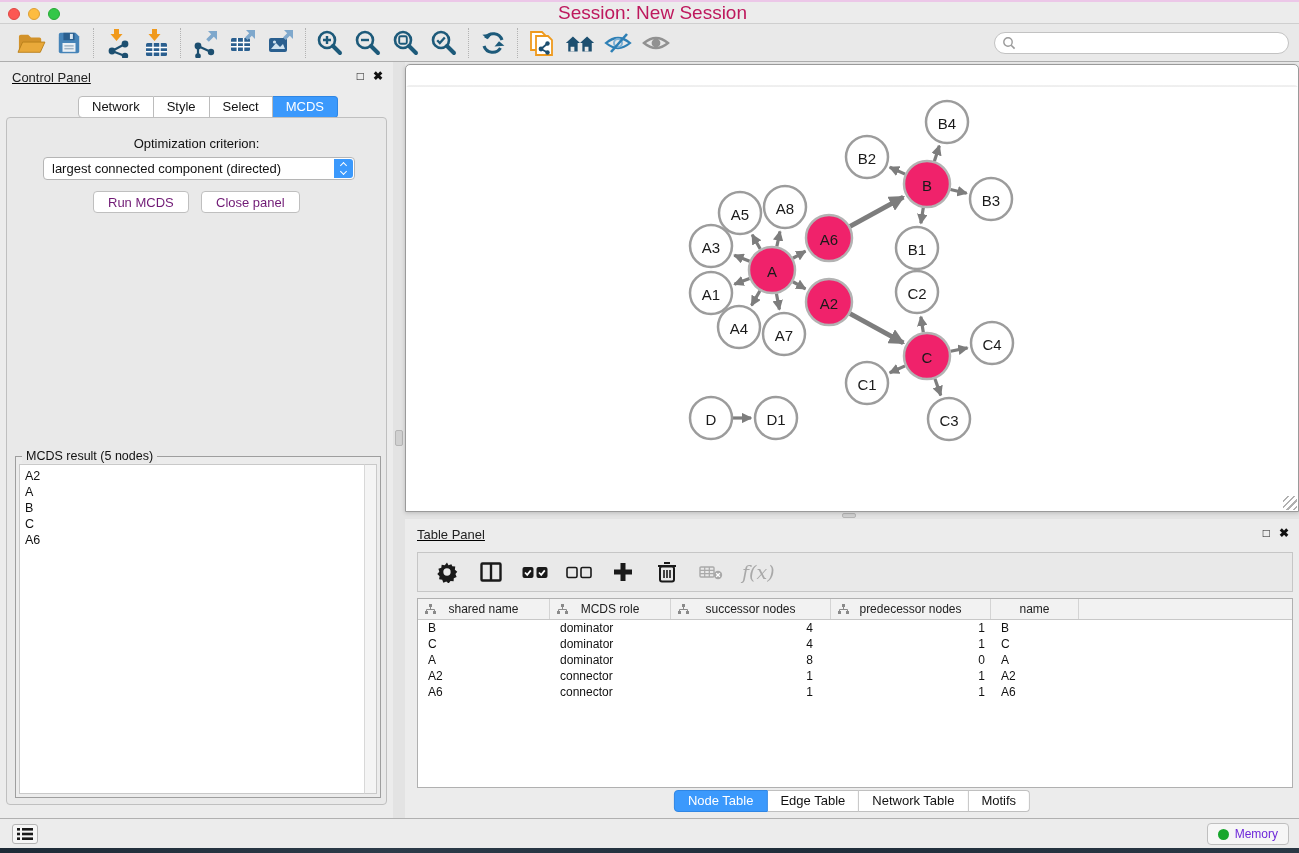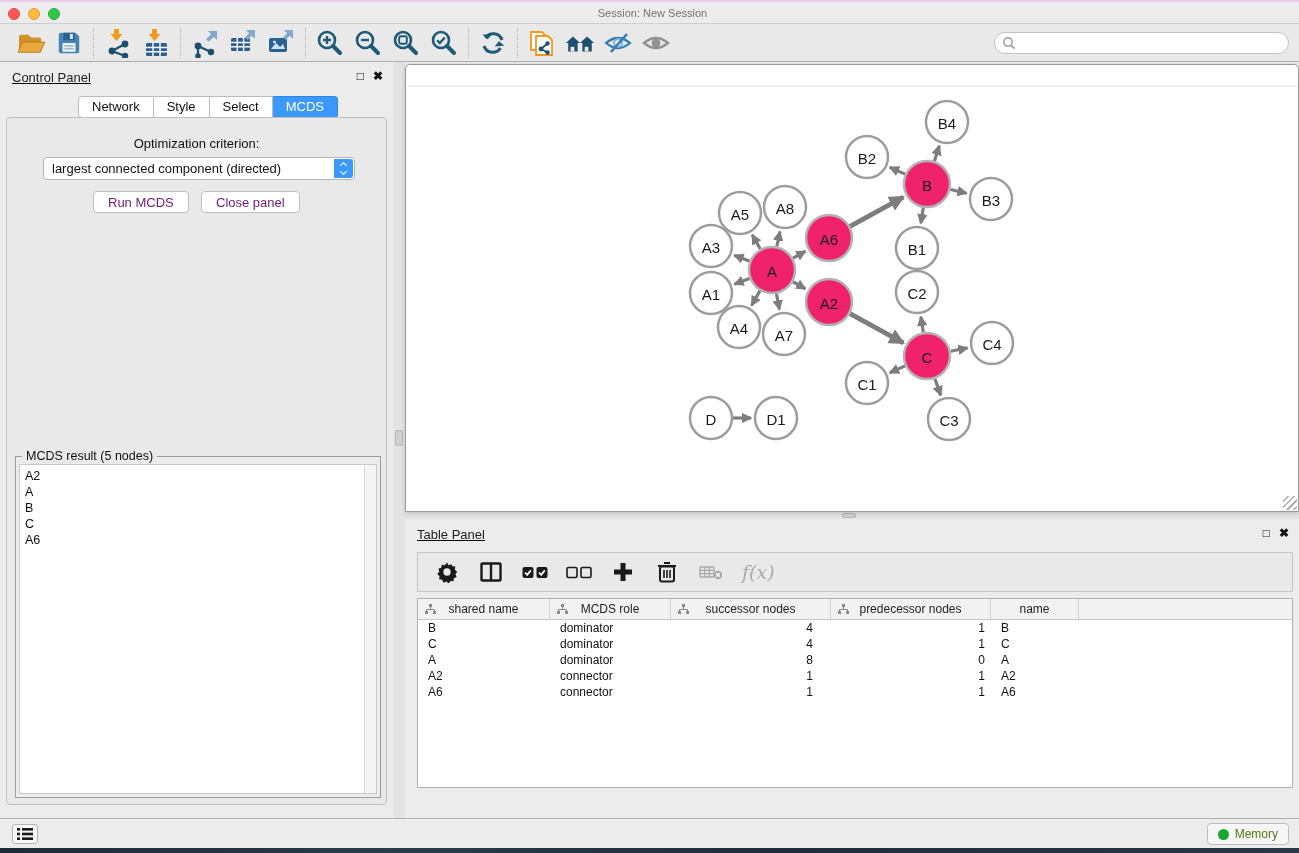--- a/index.html
+++ b/index.html
@@ -5,21 +5,21 @@
   * { margin:0; padding:0; box-sizing:border-box; }
   html,body { width:1299px; height:853px; }
   body { font-family:"Liberation Sans", sans-serif; background:#ececec; position:relative; overflow:hidden; }
   .abs { position:absolute; }
 
   
   #titlebar { left:0; top:0; width:1299px; height:24px; background:#ececec; border-top:2px solid #ecc7e8; border-bottom:1px solid #cfcfcf; }
   .lights { position:absolute; top:6px; display:flex; gap:8px; }
   .light { width:12px; height:12px; border-radius:50%; }
   .light.red{background:#fc5753;border:1px solid #df4744;} .light.yel{background:#fdbc40;border:1px solid #de9f34;} .light.grn{background:#33c748;border:1px solid #27aa35;}
-  #window-title { width:100%; text-align:center; font-size:11px; color:#737373; line-height:22px;padding-left:6px; }
+  #window-title { width:100%; text-align:center; font-size:19px; color:#be185d; line-height:22px;padding-left:6px; }
 
   #main-toolbar { left:0; top:24px; width:1299px; height:38px; background:#e9e9e9; border-bottom:1px solid #aeaeae; display:flex; align-items:center; padding-left:12px; }
   .tb-btn { width:38px; height:32px; display:flex; align-items:center; justify-content:center; background:none; border:none; cursor:pointer; }
   .tb-sep { width:1px; height:30px; margin:0 5px; border-left:1px dotted #b3b3b3; }
   #quick-search { margin-left:auto; margin-right:10px; width:295px; height:22px; border:1px solid #c2c2c2; border-radius:12px; background:#fff; font-size:12px; padding:0 8px 0 24px; color:#333; }
   #search-wrap { position:relative; margin-left:auto; }
   #search-wrap .mag { position:absolute; left:8px; top:4px; }
 
   
   #control-panel { left:0; top:62px; width:393px; height:756px; background:#ececec; }
@@ -73,21 +73,21 @@
   .td { overflow:hidden; white-space:nowrap; }
   #tp-tabs { position:absolute; left:50%; transform:translateX(-50%); top:271px; display:flex; }
   .tp-tab { height:22px; line-height:20px; padding:0 13px; font-size:13px; background:#fff; border:1px solid #c0c0c0; border-left:none; color:#111; cursor:pointer; }
   .tp-tab:first-child { border-left:1px solid #c0c0c0; border-radius:4px 0 0 4px; }
   .tp-tab:last-child { border-radius:0 4px 4px 0; }
   .tp-tab.sel { background:#3b99fc; border-color:#2f86e4; color:#fff; }
 
   
   #status-bar { left:0; top:818px; width:1299px; height:30px; background:#ececec; border-top:1px solid #b0b0b0; }
   #stack-btn { position:absolute; left:12px; top:5px; width:26px; height:20px; background:#f6f6f6; border:1px solid #b5b5b5; border-radius:3px; display:flex; align-items:center; justify-content:center; cursor:pointer; }
-  #memory-btn { position:absolute; right:10px; top:4px; height:22px; background:#f6f6f6; border:1px solid #bfbfbf; border-radius:4px; display:flex; align-items:center; gap:6px; padding:0 10px; font-size:12px; color:#4d7c0f; cursor:pointer; }
+  #memory-btn { position:absolute; right:10px; top:4px; height:22px; background:#f6f6f6; border:1px solid #bfbfbf; border-radius:4px; display:flex; align-items:center; gap:6px; padding:0 10px; font-size:12px; color:#6d28d9; cursor:pointer; }
   #memory-dot { width:11px; height:11px; border-radius:50%; background:#18a62c; }
   #desktop-strip { left:0; top:848px; width:1299px; height:5px; background:linear-gradient(90deg,#1d2a36,#2c3b49 30%,#1f2d3a 60%,#2a3845); }
 </style>
 </head>
 <body>
 
 <div class="abs" id="titlebar">
   <div class="lights" style="left:8px;">
     <span class="light red"></span>
     <span class="light yel"></span>
@@ -547,20 +547,26 @@
         </div>
         <div class="tr">
           <div class="td" style="width: 132px; text-align: left; padding: 0px 0px 0px 10px;">A6</div>
           <div class="td" style="width: 121px; text-align: left; padding: 0px 0px 0px 10px;">connector</div>
           <div class="td" style="width: 160px; text-align: right; padding: 0px 18px 0px 0px;">1</div>
           <div class="td" style="width: 160px; text-align: right; padding: 0px 6px 0px 0px;">1</div>
           <div class="td" style="width: 88px; text-align: left; padding: 0px 0px 0px 10px;">A6</div>
         </div>
       </div>
   </div>
+  <div id="tp-tabs">
+      <div class="tp-tab sel">Node Table</div>
+      <div class="tp-tab">Edge Table</div>
+      <div class="tp-tab">Network Table</div>
+      <div class="tp-tab">Motifs</div>
+    </div>
 </div>
 
 <div class="abs" id="status-bar">
   <button id="stack-btn">
     <svg width="16" height="14" viewBox="0 0 16 14">
         <g fill="#1a1a1a">
           <rect x="0" y="1" width="3" height="2.6"></rect>
           <rect x="5" y="1" width="11" height="2.6"></rect>
           <rect x="0" y="5.7" width="3" height="2.6"></rect>
           <rect x="5" y="5.7" width="11" height="2.6"></rect>

